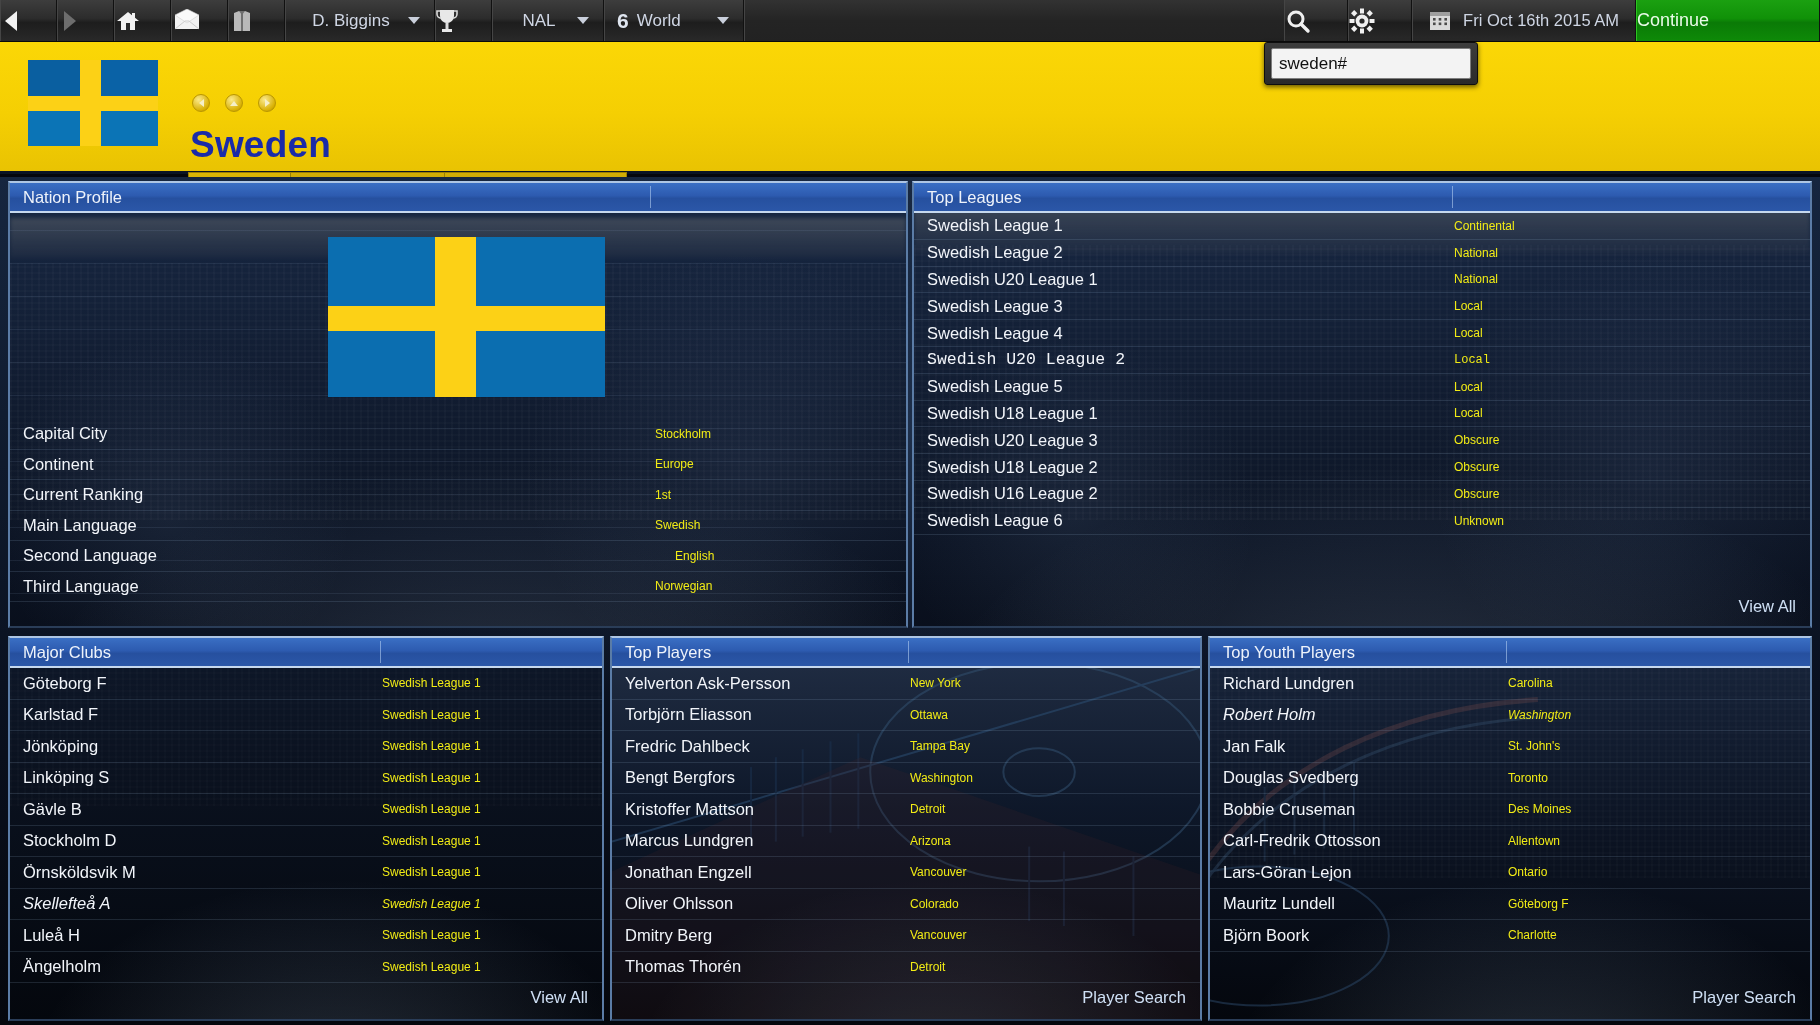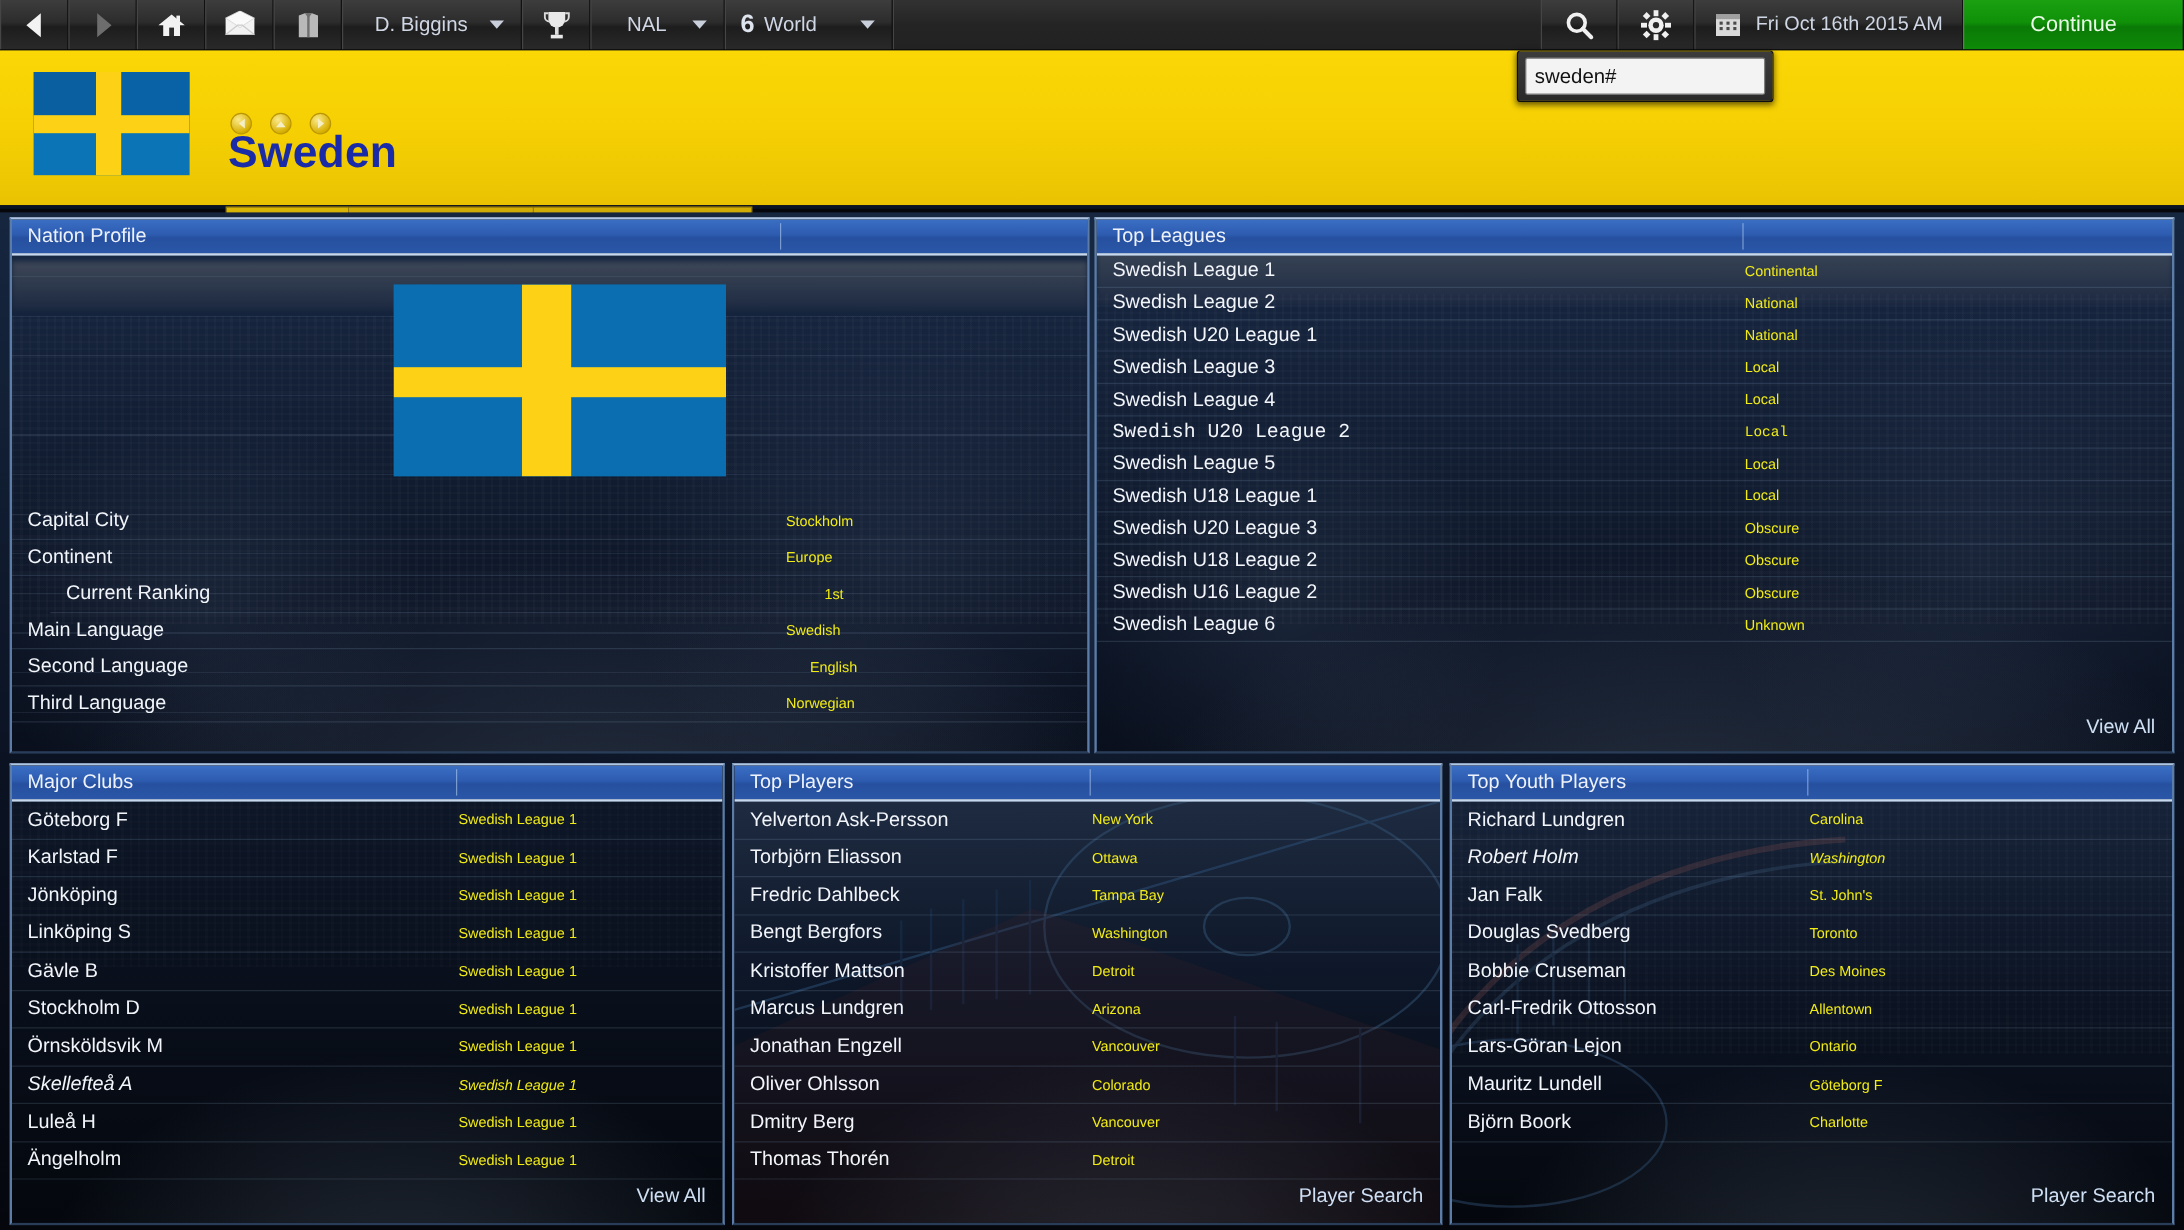--- a/index.html
+++ b/index.html
@@ -13,21 +13,21 @@
 
   
   #toolbar {
     position: absolute; top: 0; left: 0;
     width: 1820px; height: 42px;
     background: linear-gradient(180deg,#3a3a3a 0%,#2a2a2a 42%,#1b1b1b 52%,#262626 100%);
     display: flex; align-items: stretch;
     border-bottom: 1px solid #0a0a0a;
   }
   .tb-cell {
-    display: flex; align-items: center; justify-content: center;
+    display: flex; align-items: center; justify-content: space-between;
     border-right: 1px solid #111;
     border-left: 1px solid #454545;
     position: relative;
     background: linear-gradient(180deg,#3d3d3d 0%,#2c2c2c 45%,#1d1d1d 55%,#292929 100%);
   }
   .tb-icon { width: 57px; }
   .tb-icon svg { display:block; }
   .tb-drop {
     padding: 0 14px 0 18px;
     color: #cfd6e4; font-size: 17px;
@@ -101,21 +101,21 @@
     display:flex; align-items:center; justify-content:center;
   }
   .dot i {
     width:0;height:0;border-top:4px solid transparent;border-bottom:4px solid transparent;
   }
   .dot.l i { border-right: 5px solid #f5efc8; }
   .dot.r i { border-left: 5px solid #f5efc8; }
   .dot.u i { border:0; width:0;height:0; border-left:4px solid transparent;border-right:4px solid transparent;border-bottom:5px solid #f5efc8;}
 
   #nation-title {
-    position: absolute; left: 190px; top: 64px;
+    position: absolute; left: 190px; top: 82px;
     font-size: 37px; font-weight: bold; color: #1a2ba8;
     letter-spacing: .2px;
   }
   #tabs {
     position: absolute; left: 188px; top: 130px;
     display: flex; height: 33px;
     border: 1px solid #9c7f02;
     background: linear-gradient(180deg,#cda904,#b8960a);
   }
   .tab {
@@ -399,21 +399,21 @@
     </div>
     <div class="rows" id="nation-rows" style="top:236px">
         <div class="row" style="height: 30.5px;">
           <div class="c1">Capital City</div>
           <div class="c2" style="left: 645px;">Stockholm</div>
         </div>
         <div class="row" style="height: 30.5px;">
           <div class="c1">Continent</div>
           <div class="c2" style="left: 645px;">Europe</div>
         </div>
-        <div class="row" style="height: 30.5px; margin-left: 32px;">
+        <div class="row" style="height: 30.5px;">
           <div class="c1">Current Ranking</div>
           <div class="c2" style="left: 645px;">1st</div>
         </div>
         <div class="row" style="height: 30.5px;">
           <div class="c1">Main Language</div>
           <div class="c2" style="left: 645px;">Swedish</div>
         </div>
         <div class="row" style="height: 30.5px;">
           <div class="c1">Second Language</div>
           <div class="c2" style="left: 645px; margin-left: 20px;">English</div>

